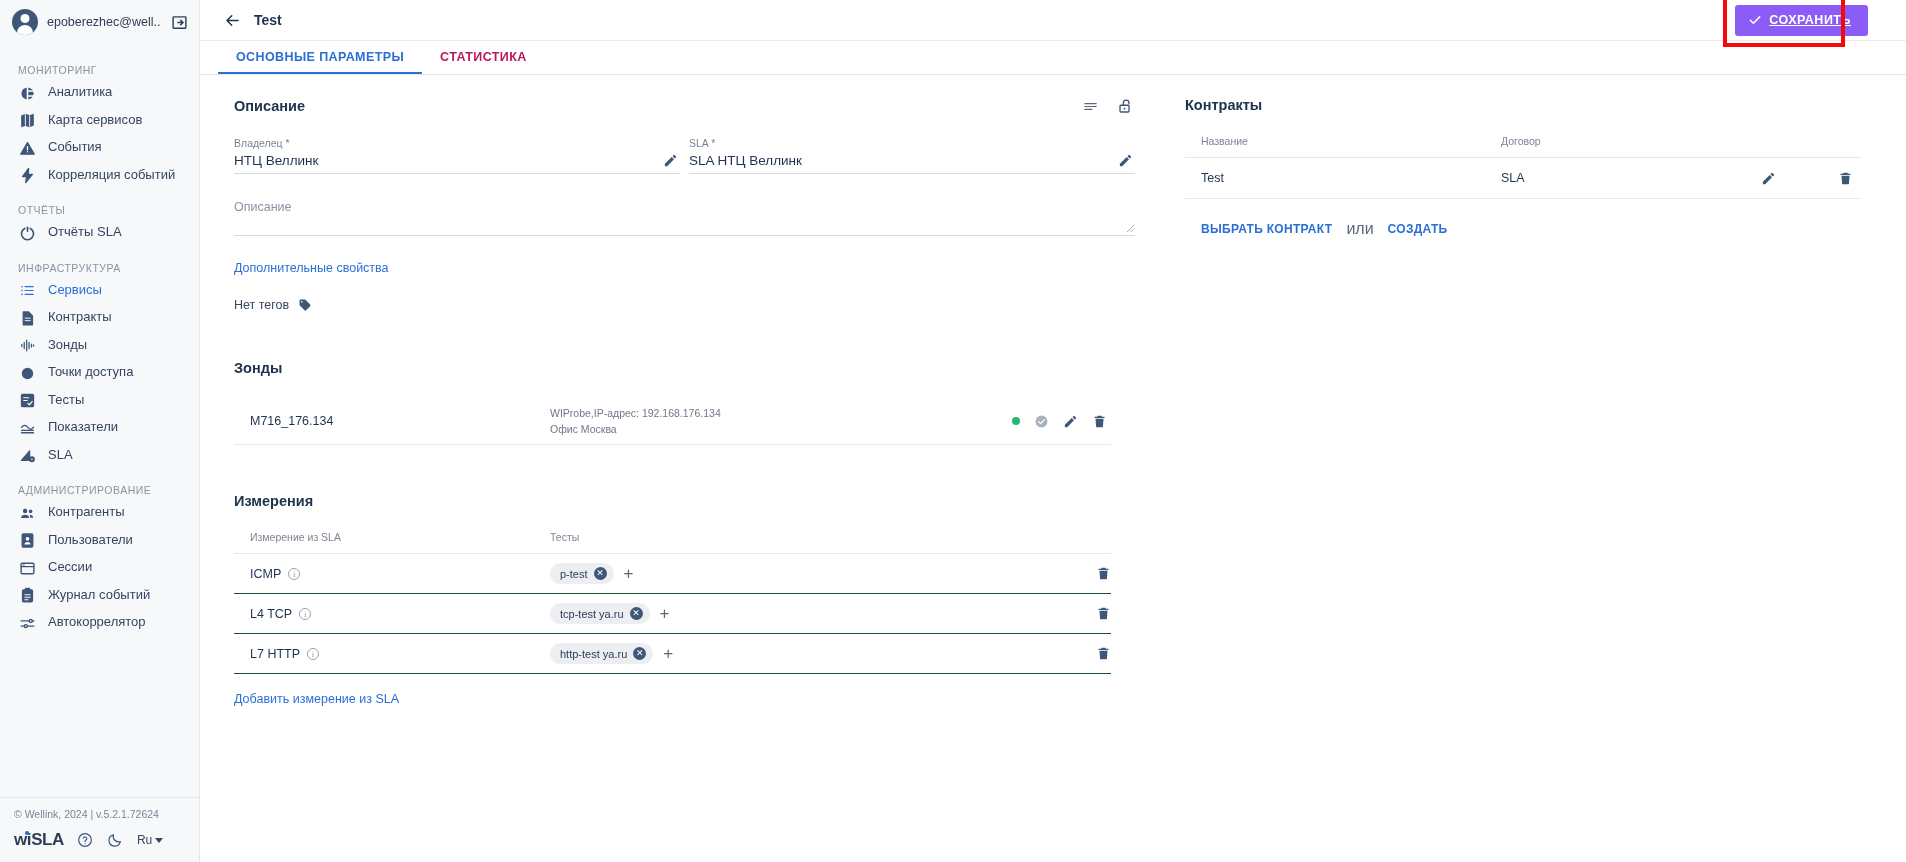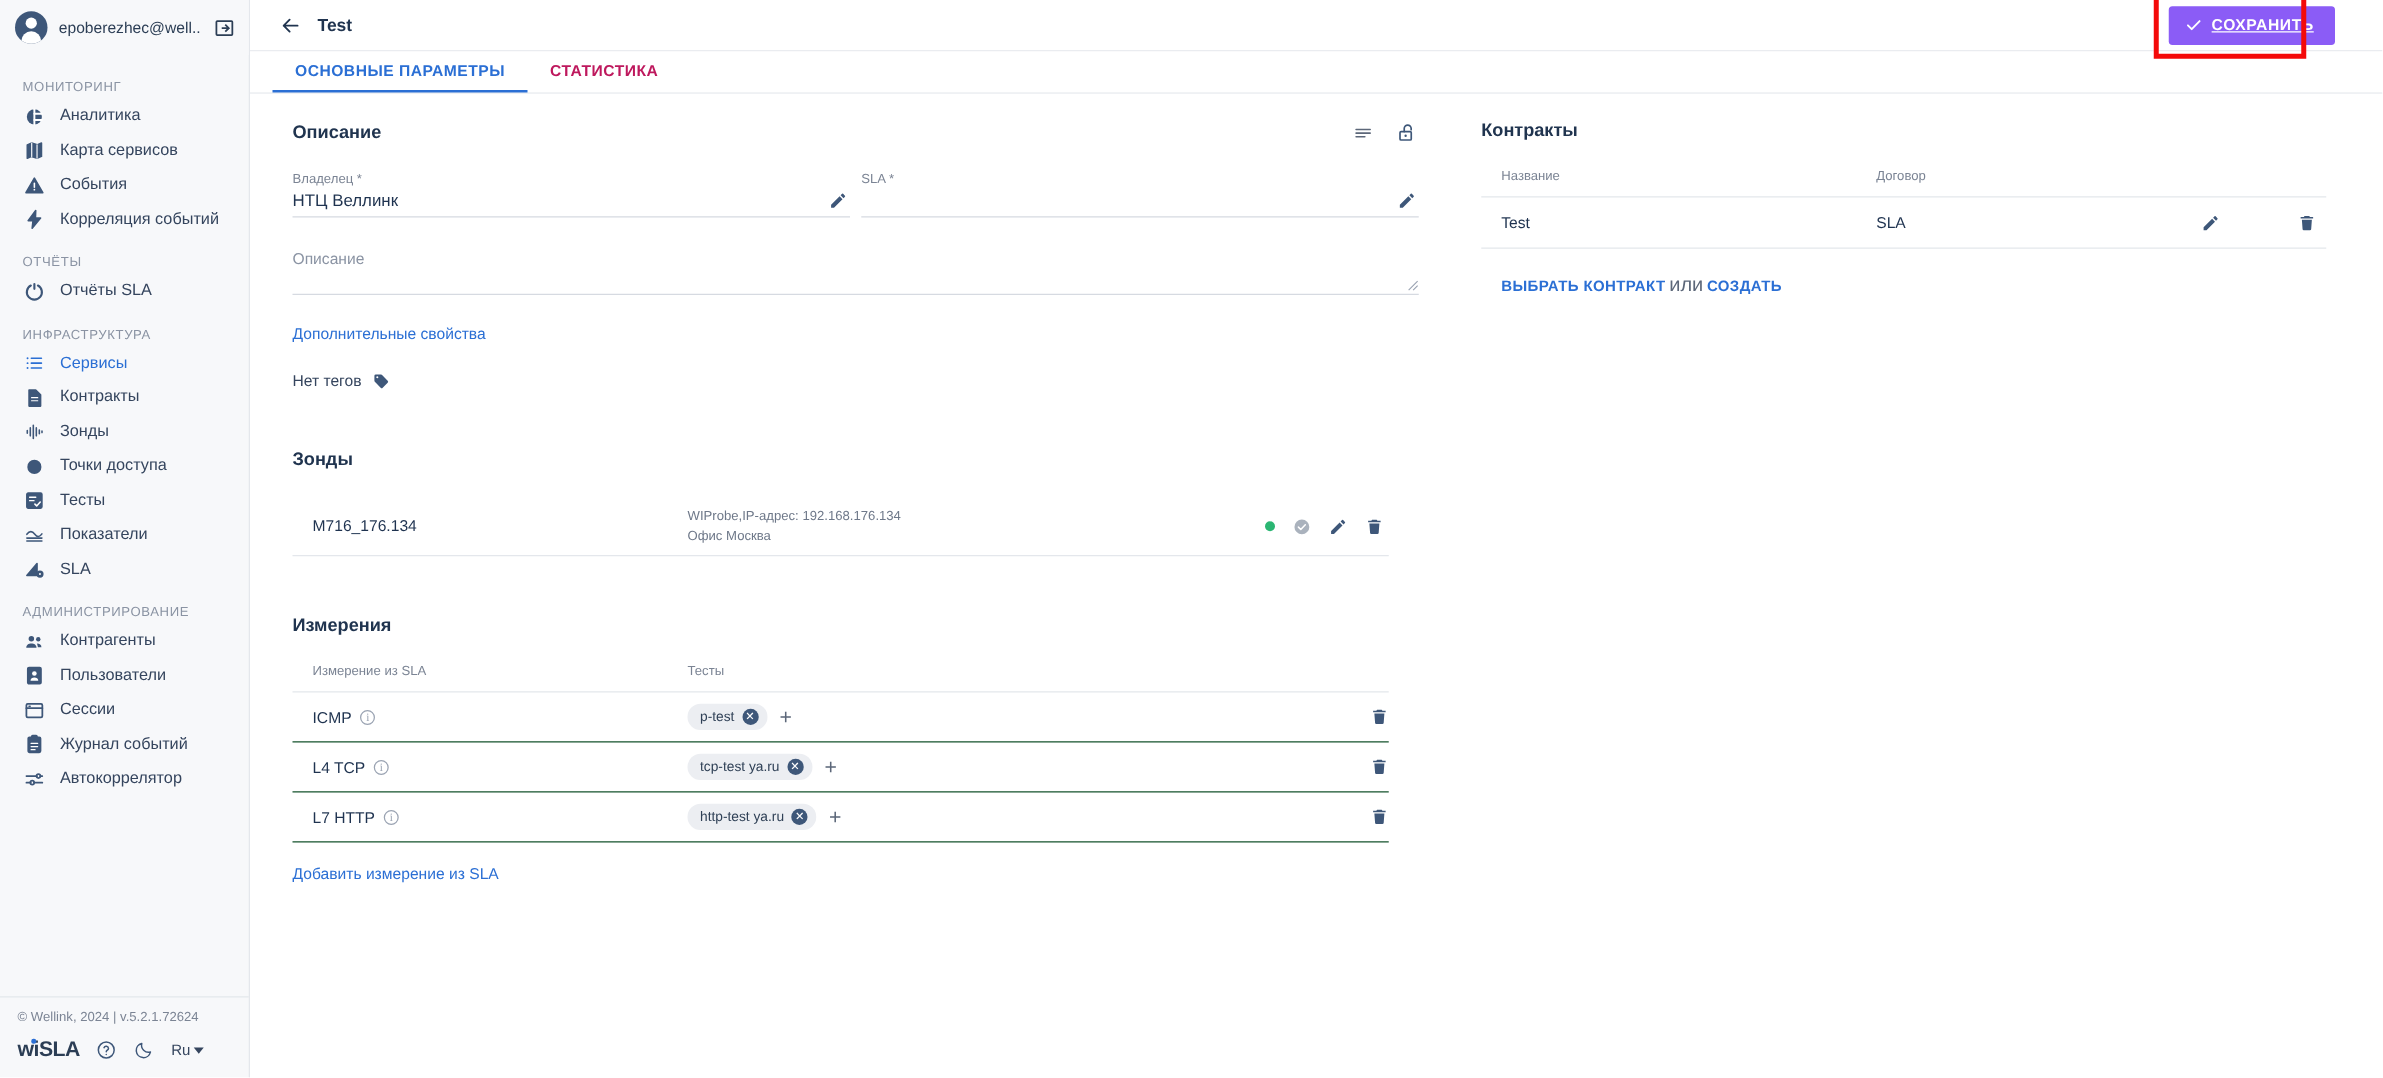--- a/index.html
+++ b/index.html
@@ -238,21 +238,21 @@
   }
   .ct-head span { font-size: 10.5px; color: #7b8494; }
   .ct-c1 { width: 300px; flex: 0 0 300px; }
   .ct-c2 { flex: 1; }
   .ct-row {
     display: flex; align-items: center; height: 41px;
     border-bottom: 1px solid #e4e7ec; padding: 0 4px 0 16px;
   }
   .ct-cell { font-size: 12.5px; color: #1f3350; }
   .ct-actions { display: flex; align-items: center; gap: 62px; padding-right: 4px; }
-  .ct-links { display: flex; align-items: center; gap: 3px; margin-top: 21px; padding-left: 16px; }
+  .ct-links { display: flex; align-items: center; gap: 14px; margin-top: 21px; padding-left: 16px; }
   .ct-links .lbl {
     font-size: 12px; color: #2b6fd4; font-weight: bold;
     letter-spacing: 0.3px; cursor: pointer;
   }
   .ct-links .sep { font-size: 16px; color: #5c6779; }
 
   .ico { display: block; }
 </style>
 </head>
 <body>
@@ -521,20 +521,21 @@
             <div class="field-label">Владелец *</div>
             <div class="field-value">НТЦ Веллинк</div>
             <span class="field-pencil">
               <svg class="ico" width="15" height="15" viewBox="0 0 24 24" fill="#3e5779">
                 <path d="M3 17.3V21h3.7L17.6 10.1l-3.7-3.7L3 17.3zM20.7 7a1 1 0 000-1.4l-2.3-2.3a1 1 0 00-1.4 0l-1.8 1.8 3.7 3.7L20.7 7z"></path>
               </svg>
             </span>
           </div>
           <div class="field">
             <div class="field-label">SLA *</div>
+            <div class="field-value">SLA НТЦ Веллинк</div>
             <span class="field-pencil">
               <svg class="ico" width="15" height="15" viewBox="0 0 24 24" fill="#3e5779">
                 <path d="M3 17.3V21h3.7L17.6 10.1l-3.7-3.7L3 17.3zM20.7 7a1 1 0 000-1.4l-2.3-2.3a1 1 0 00-1.4 0l-1.8 1.8 3.7 3.7L20.7 7z"></path>
               </svg>
             </span>
           </div>
         </div>
 
         <div class="textarea-field">
           <div class="textarea-ph">Описание</div>

